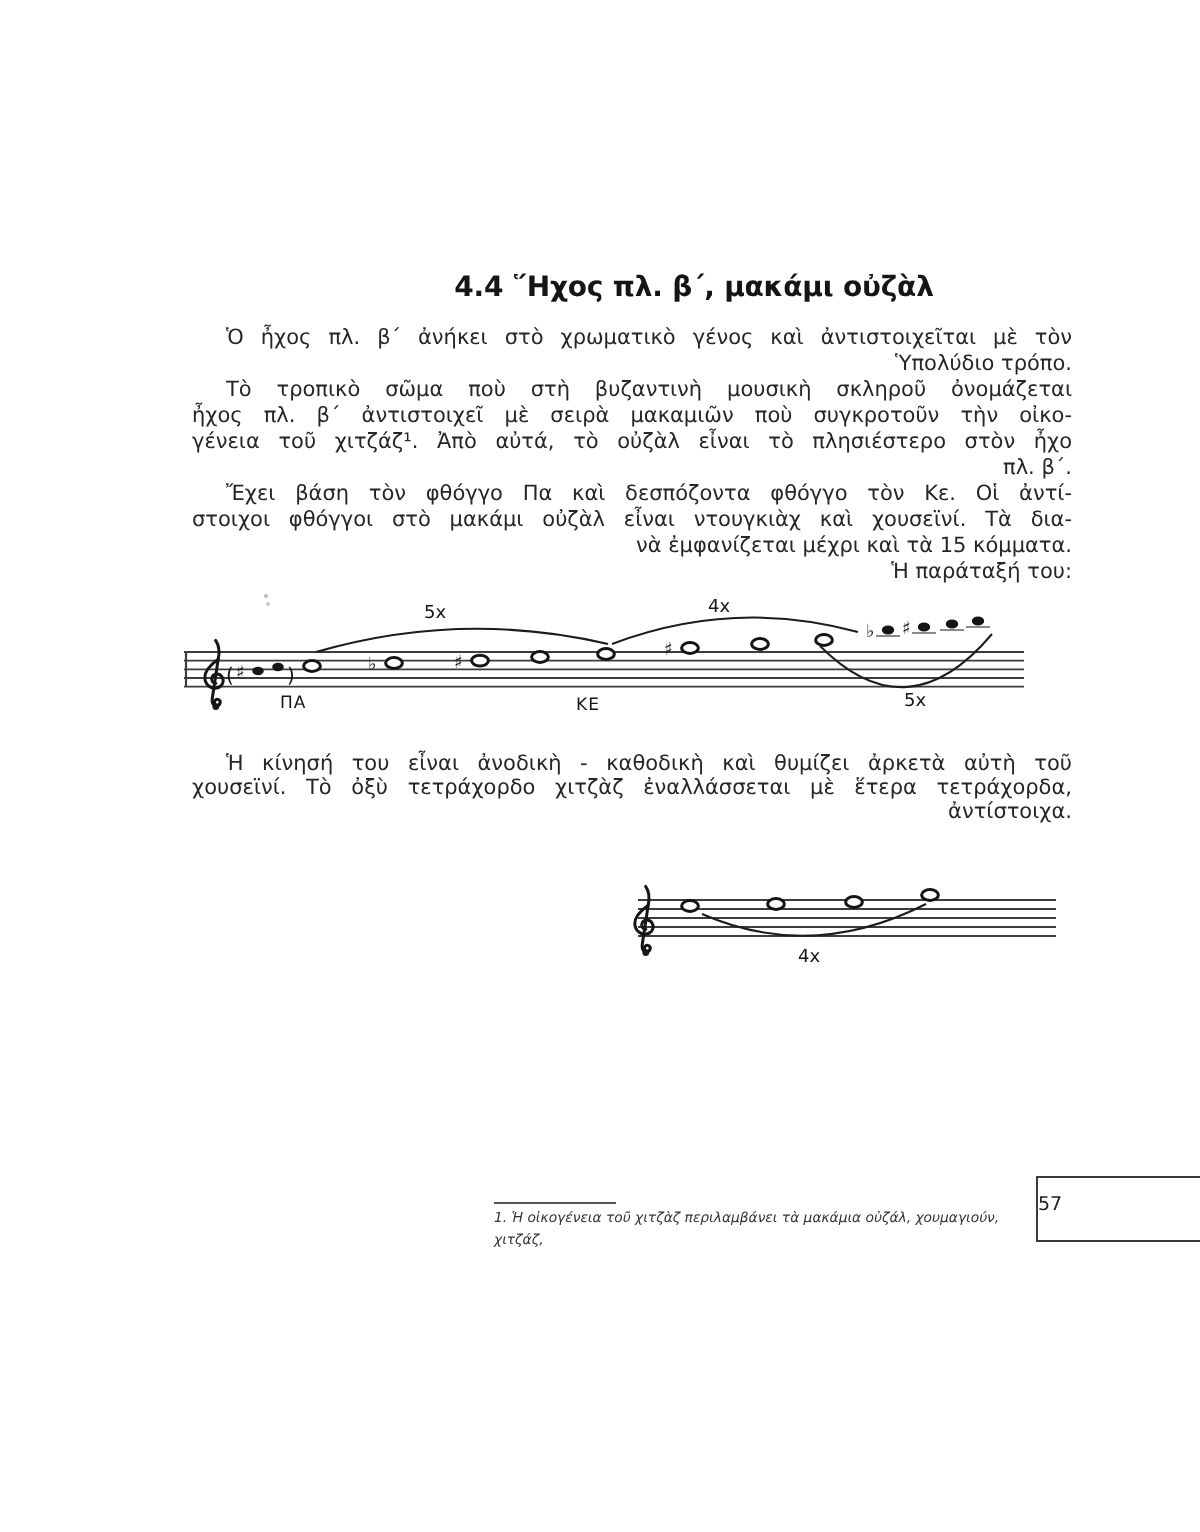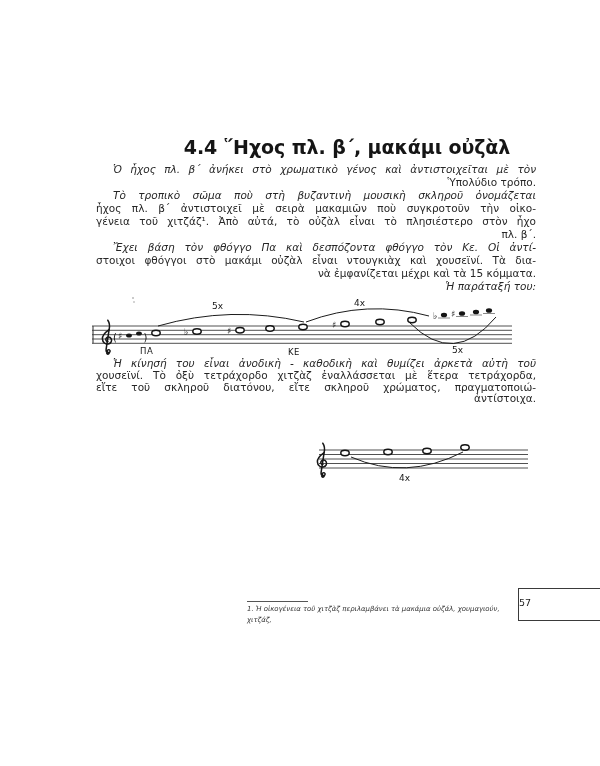--- a/index.html
+++ b/index.html
@@ -8,34 +8,34 @@
     width:600px;height:766px;
     margin:0 auto;
     background:#ffffff;
     overflow:hidden;
     font-family:"DejaVu Sans",sans-serif;
     color:#222;
   }
   .title{
     position:absolute;left:132px;top:136px;width:430px;
     text-align:center;
-    font-size:19px;font-weight:bold;color:#151515;
+    font-size:14px;font-weight:bold;color:#151515;
     letter-spacing:-0.1px;
   }
   .bodyblock{
     position:absolute;left:96px;width:440px;
     font-size:10.5px;color:#262626;
   }
   .blockA{top:163px;}
-  .blockB{top:358px;}
+  .blockB{top:377px;}
   .bl{height:13px;line-height:13px;overflow:visible;}
   .blB{height:11.8px;line-height:11.8px;overflow:visible;}
   .jl{text-align:justify;text-align-last:justify;}
   .ll{text-align:right;}
-  .ind{text-indent:17px;font-style:italic;}
+  .ind{text-indent:17px;}
   .staff-svg{position:absolute;}
   .staff1{left:88px;top:296px;}
   .staff2{left:311px;top:435px;}
   svg text{font-family:"DejaVu Sans",sans-serif;fill:#161616;}
   .fn-rule{
     position:absolute;left:247px;top:601px;width:61px;height:0;
     border-top:1px solid #555;
   }
   .footnote{
     position:absolute;left:247px;top:604px;width:275px;
@@ -144,21 +144,20 @@
     <text x="124" y="13" font-size="9">5x</text>
     <text x="266" y="10" font-size="9">4x</text>
     <text x="364" y="57" font-size="9">5x</text>
     <text x="52" y="58" font-size="8.5" letter-spacing="0.5">ΠΑ</text>
     <text x="200" y="59" font-size="8.5" letter-spacing="0.5">ΚΕ</text>
   </svg>
 
   <div class="bodyblock blockB">
     <div class="blB jl ind">Ἡ κίνησή του εἶναι ἀνοδικὴ - καθοδικὴ καὶ θυμίζει ἀρκετὰ αὐτὴ τοῦ</div>
     <div class="blB jl">χουσεϊνί. Τὸ ὀξὺ τετράχορδο χιτζὰζ ἐναλλάσσεται μὲ ἕτερα τετράχορδα,</div>
-    <div class="blB jl">εἴτε τοῦ σκληροῦ διατόνου, εἴτε σκληροῦ χρώματος, πραγματοποιώ-</div>
     <div class="blB ll">ἀντίστοιχα.</div>
   </div>
 
   <svg class="staff-svg staff2" width="220" height="52" viewBox="0 0 220 52">
     <g stroke="#3c3c3c" stroke-width="0.9">
       <line x1="8" y1="15" x2="217" y2="15"></line>
       <line x1="8" y1="19.5" x2="217" y2="19.5"></line>
       <line x1="8" y1="24" x2="217" y2="24"></line>
       <line x1="8" y1="28.5" x2="217" y2="28.5"></line>
       <line x1="8" y1="33" x2="217" y2="33"></line>

